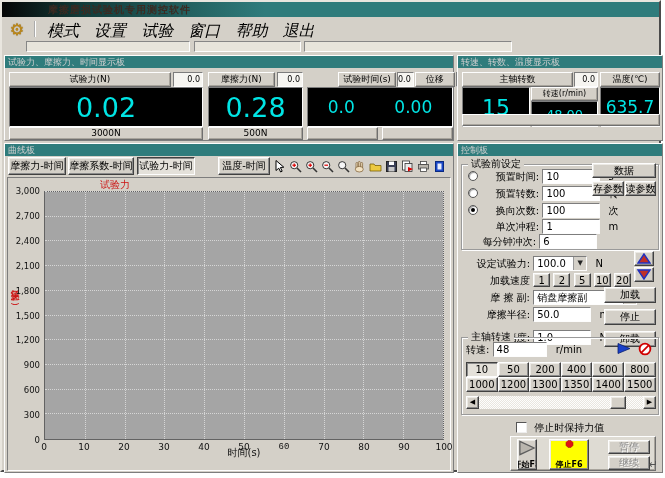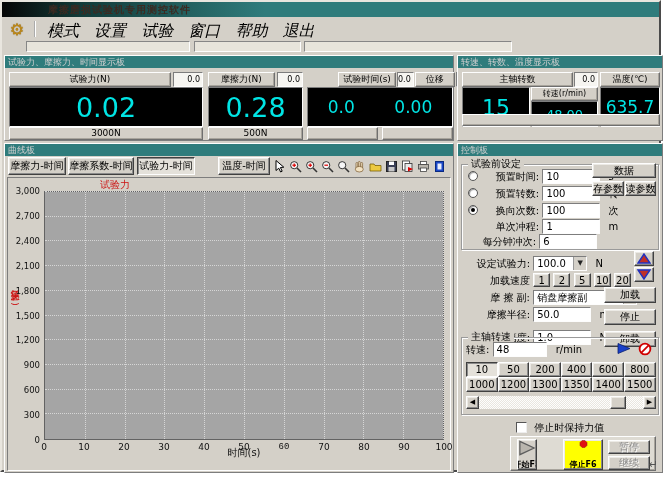--- a/index.html
+++ b/index.html
@@ -443,21 +443,21 @@
       <span>停止时保持力值</span>
     </div>
 
     <div class="raised" style="position:absolute; left:52px; top:292px; width:146px; height:35px; background:#dedbd3;">
       <div class="btn" style="position:absolute; left:6px; top:2px; width:20px; height:31px; flex-direction:column; gap:4px;">
         <svg width="22" height="18" viewBox="0 0 22 18">
             <polygon points="3,1.5 19,9 3,16.5" fill="#b9b5ad" stroke="#5d5d5d" stroke-width="1.4"></polygon>
           </svg>
         <span style="font-size:8px; line-height:9px; font-weight:bold;">开始F5</span>
       </div>
-      <div class="btn" style="position:absolute; left:52px; top:2px; width:40px; height:31px; background:#ffff00; flex-direction:column; gap:12px;">
+      <div class="btn" style="position:absolute; left:38px; top:2px; width:40px; height:31px; background:#ffff00; flex-direction:column; gap:12px;">
         <svg width="17" height="17" viewBox="0 0 17 17">
             <polygon points="5.5,1 11.5,1 16,5.5 16,11.5 11.5,16 5.5,16 1,11.5 1,5.5" fill="#e01212" stroke="#8a1212"></polygon>
           </svg>
         <span style="font-size:8px; line-height:9px; font-weight:bold;">停止F6</span>
       </div>
       <div class="btn disabled" style="position:absolute; left:97px; top:3px; width:42px; height:14px;">暂停</div>
       <div class="btn disabled" style="position:absolute; left:97px; top:19px; width:42px; height:14px;">继续</div>
     </div>
   </div>
 

